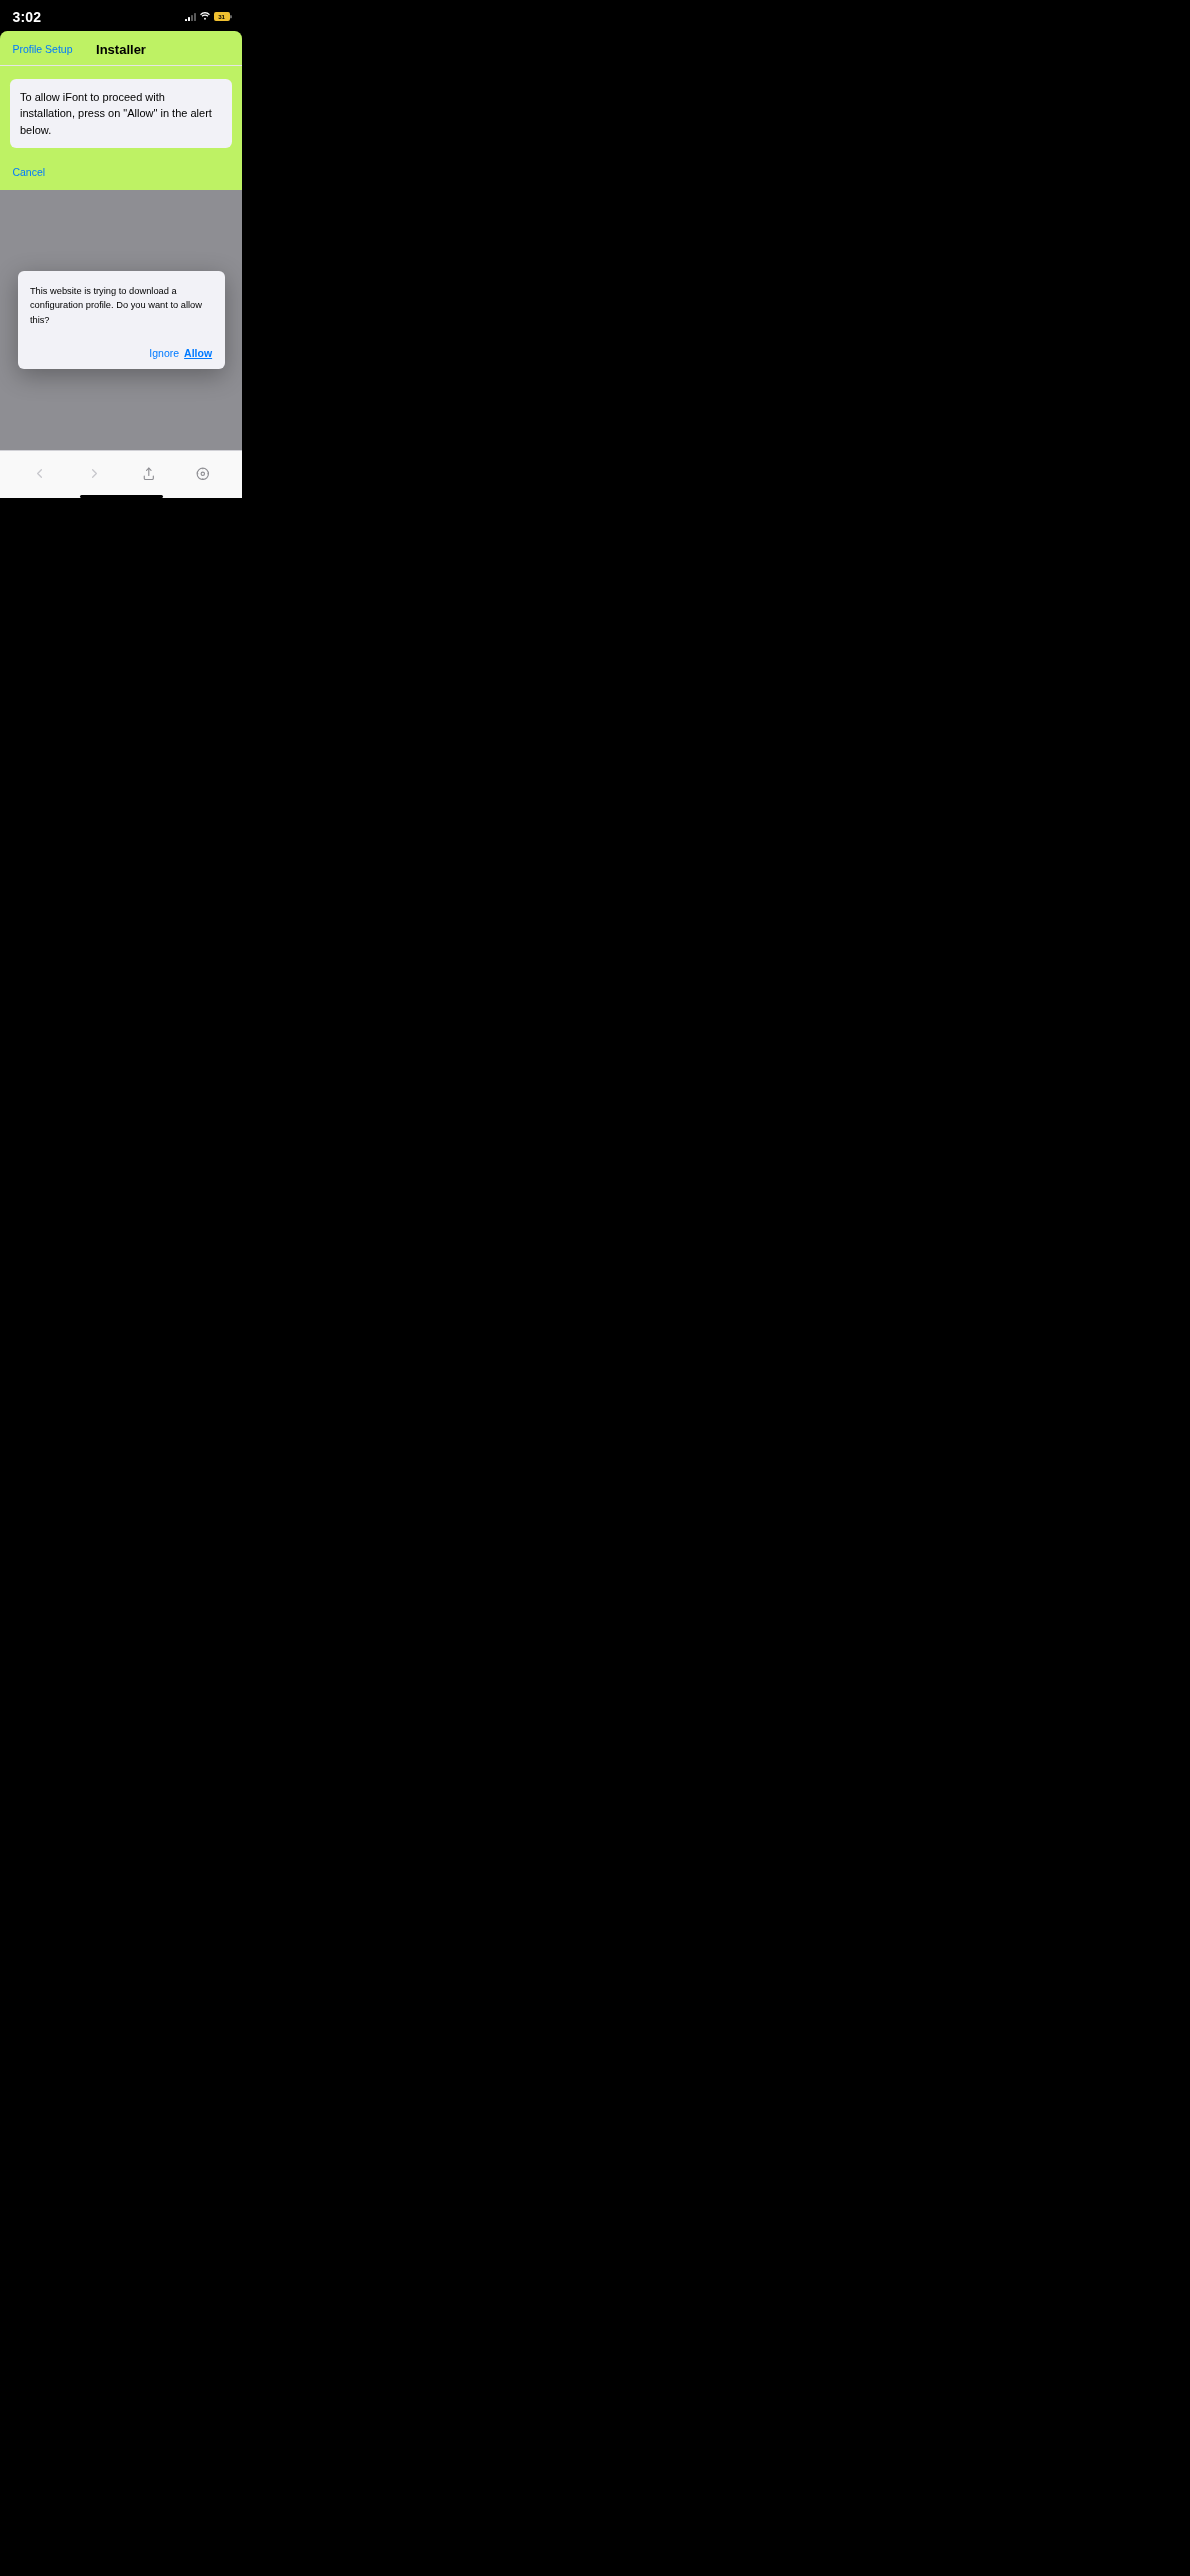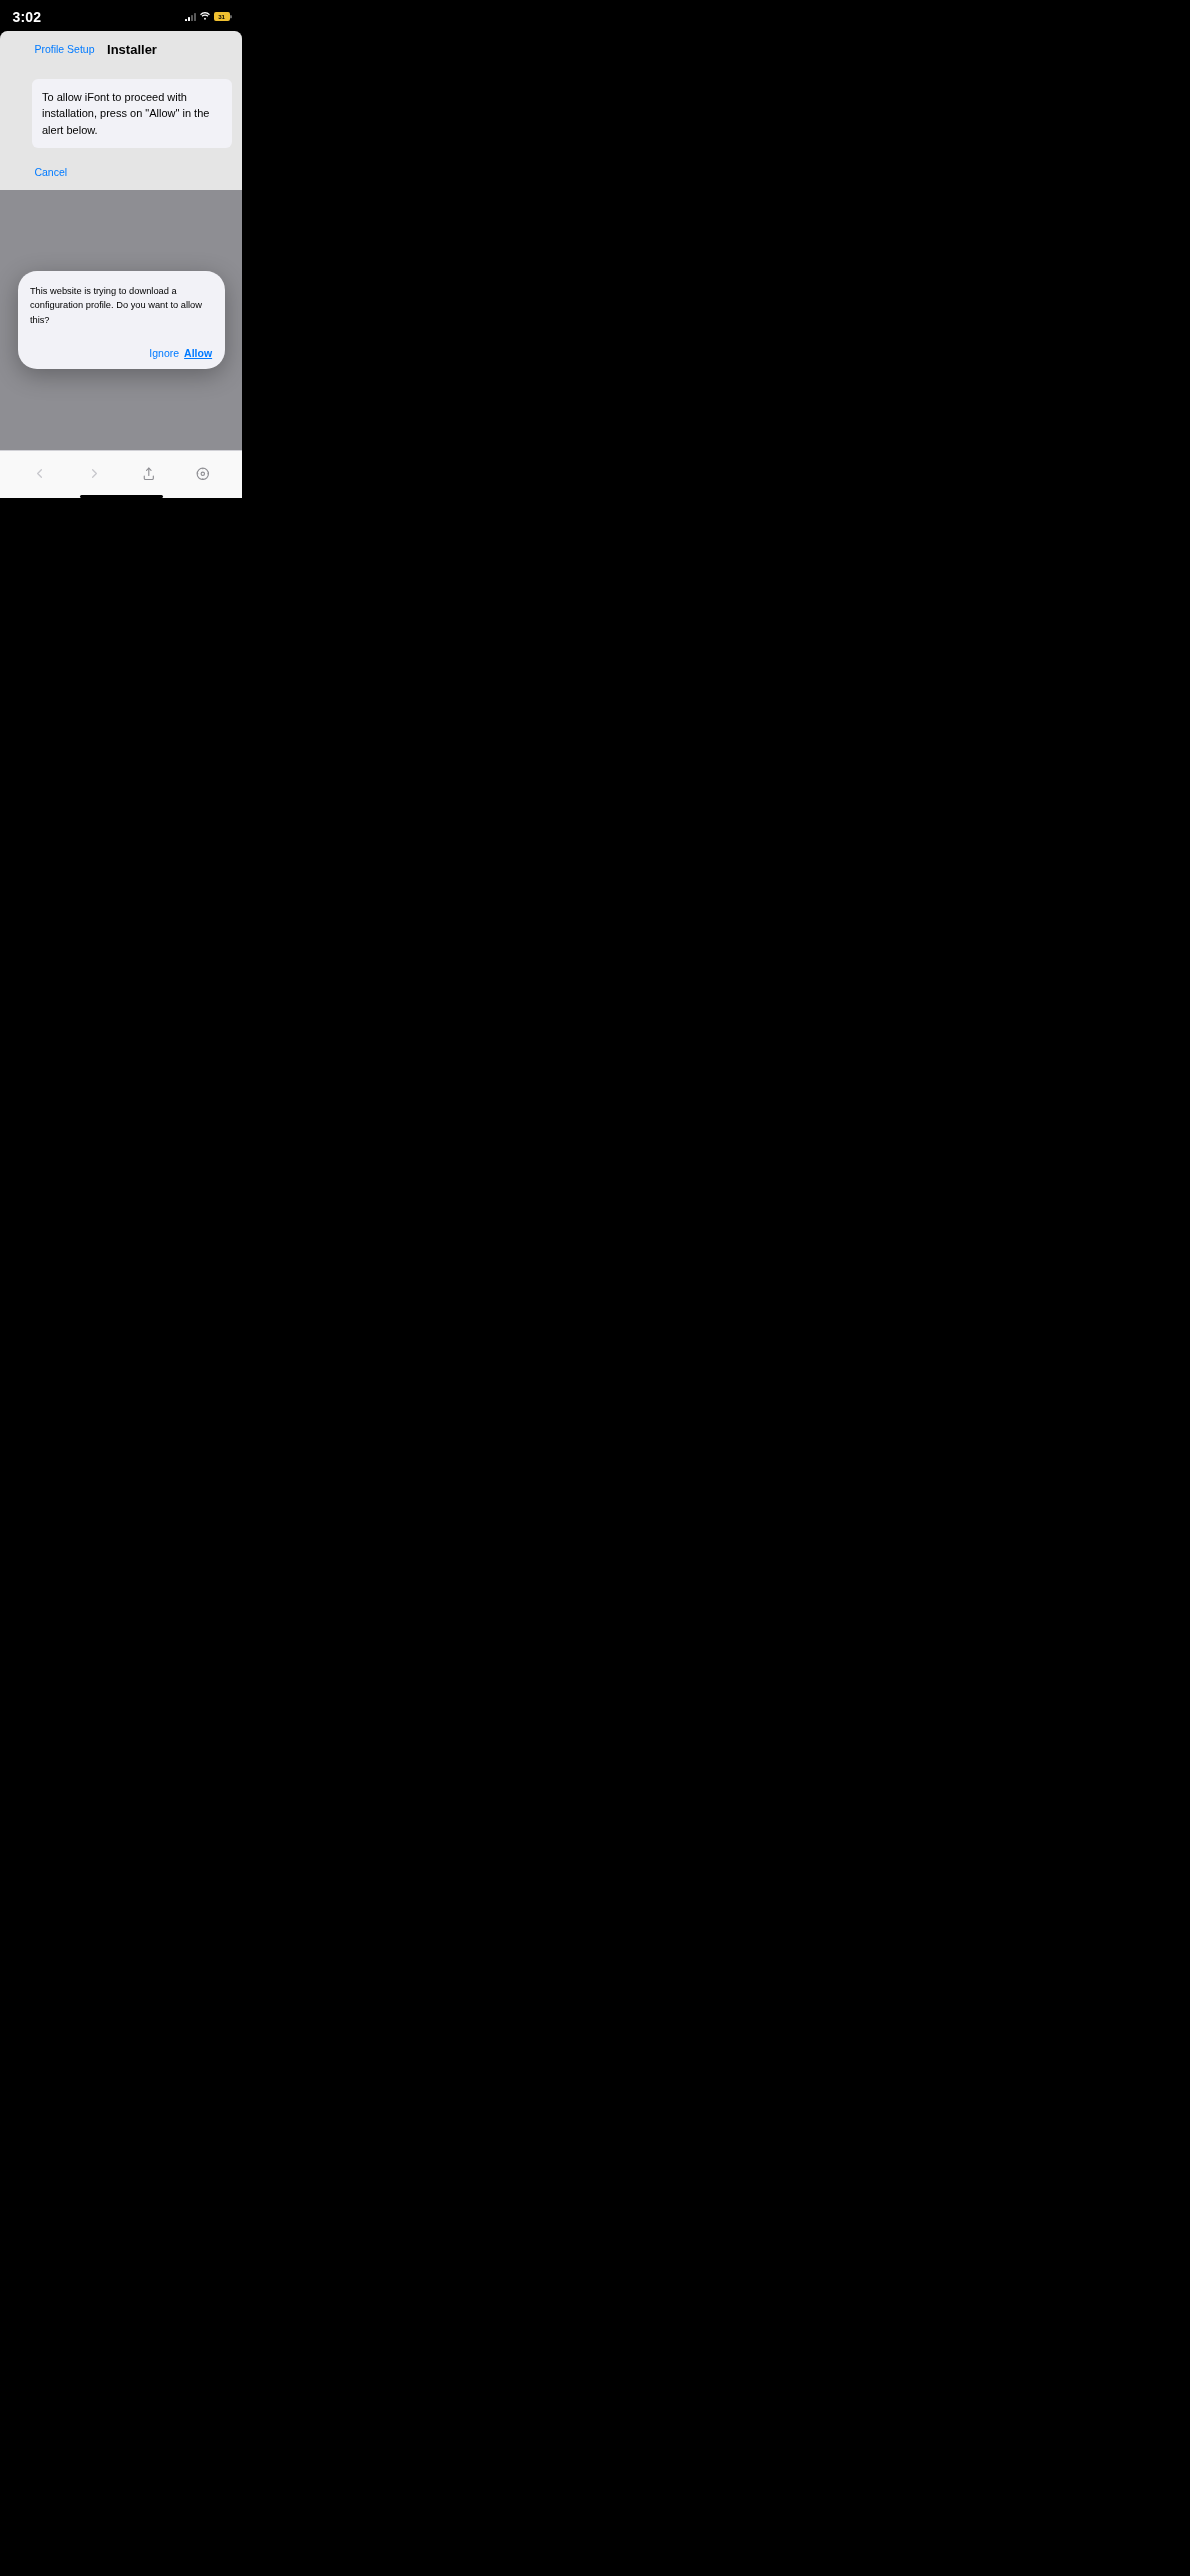--- a/index.html
+++ b/index.html
@@ -87,24 +87,23 @@
       top: 50%;
       transform: translateY(-50%);
       width: 1.2px;
       height: 3.7px;
       background: rgba(255,255,255,0.4);
       border-radius: 0 0.6px 0.6px 0;
     }
 
     
     .profile-sheet {
-      background: #e5e5e5;
+      background: #bef264;
       border-radius: 7.4px 7.4px 0 0;
       padding-bottom: 0;
-      padding-left: 22px;
     }
 
     .profile-header {
       display: flex;
       align-items: center;
       padding: 12.4px 12.4px 10px;
       position: relative;
       border-bottom: 0.6px solid #e5e5e5;
     }
 
@@ -154,21 +153,21 @@
       min-height: 260px;
       display: flex;
       flex-direction: column;
       align-items: center;
       justify-content: center;
     }
 
     
     .alert-dialog {
       background: #f2f2f7;
-      border-radius: 19px;
+      border-radius: 6px;
       margin: 0 17.4px;
       padding: 12.4px 12.4px 0;
       box-shadow: 0 6.2px 25px rgba(0,0,0,0.3);
       width: calc(100% - 35px);
     }
 
     .alert-message {
       font-size: 9.3px;
       line-height: 1.55;
       color: #000;

